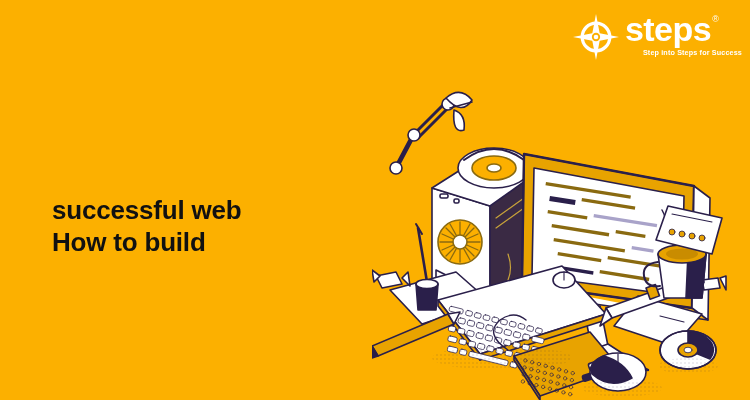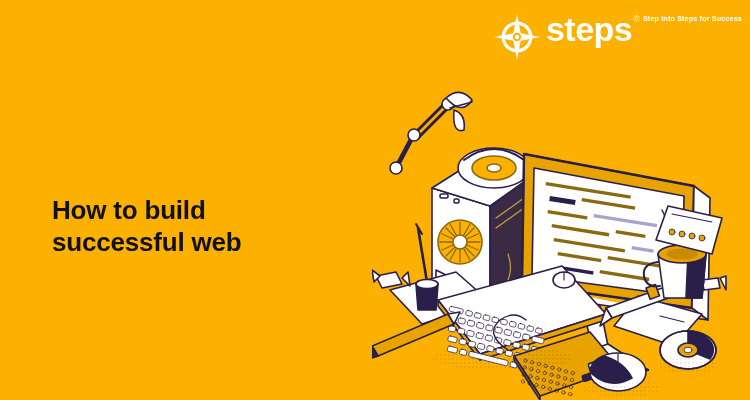--- a/index.html
+++ b/index.html
@@ -12,30 +12,30 @@
     position:relative;width:750px;height:400px;
     background:#FCB000;overflow:hidden;
   }
 
   
   .logo{
     position:absolute;top:12px;right:8px;
     display:flex;align-items:flex-start;gap:6px;
   }
   .logo-mark{width:46px;height:46px;display:block;flex:0 0 auto;margin-top:2px;}
-  .logo-text{display:flex;flex-direction:row;line-height:1;}
+  .logo-text{display:flex;flex-direction:column;line-height:1;}
   .logo-word-row{display:flex;align-items:flex-start;}
   .logo-word{
     font-size:34px;font-weight:bold;color:#ffffff;
     letter-spacing:-0.5px;font-family:"Liberation Sans", sans-serif;
   }
   .logo-reg{font-size:9px;color:#ffffff;margin-top:3px;margin-left:1px;}
   .logo-tag{
     font-size:7.2px;font-weight:bold;color:#ffffff;
-    letter-spacing:0.15px;margin-top:3px;margin-left:3px;white-space:nowrap;
+    letter-spacing:0.15px;margin-top:3px;margin-left:18px;white-space:nowrap;
   }
 
   
   .headline{
     position:absolute;left:52px;top:194px;
     color:#111111;font-weight:bold;font-size:26px;
     line-height:32px;letter-spacing:-0.2px;
     font-family:"Liberation Sans", sans-serif;
   }
   .headline div{white-space:nowrap;}
@@ -59,22 +59,22 @@
     <div class="logo-text">
       <div class="logo-word-row">
         <span class="logo-word">steps</span>
         <span class="logo-reg">®</span>
       </div>
       <span class="logo-tag">Step into Steps for Success</span>
     </div>
   </div>
 
   <div class="headline">
+    <div>successful web</div>
     <div>How to build</div>
-    <div>successful web</div>
   </div>
 
   <div class="illus">
     <svg viewBox="0 0 378 342" xmlns="http://www.w3.org/2000/svg">
       <defs>
         <pattern id="dots" width="4" height="4" patternUnits="userSpaceOnUse">
           <circle cx="1" cy="1" r="0.8" fill="#2A1F4A" opacity="0.55"></circle>
         </pattern>
         <g id="keycap">
             <rect x="0" y="0" width="7" height="5" rx="1.6" fill="#fff" stroke="#2A1F4A" stroke-width="0.8"></rect>

